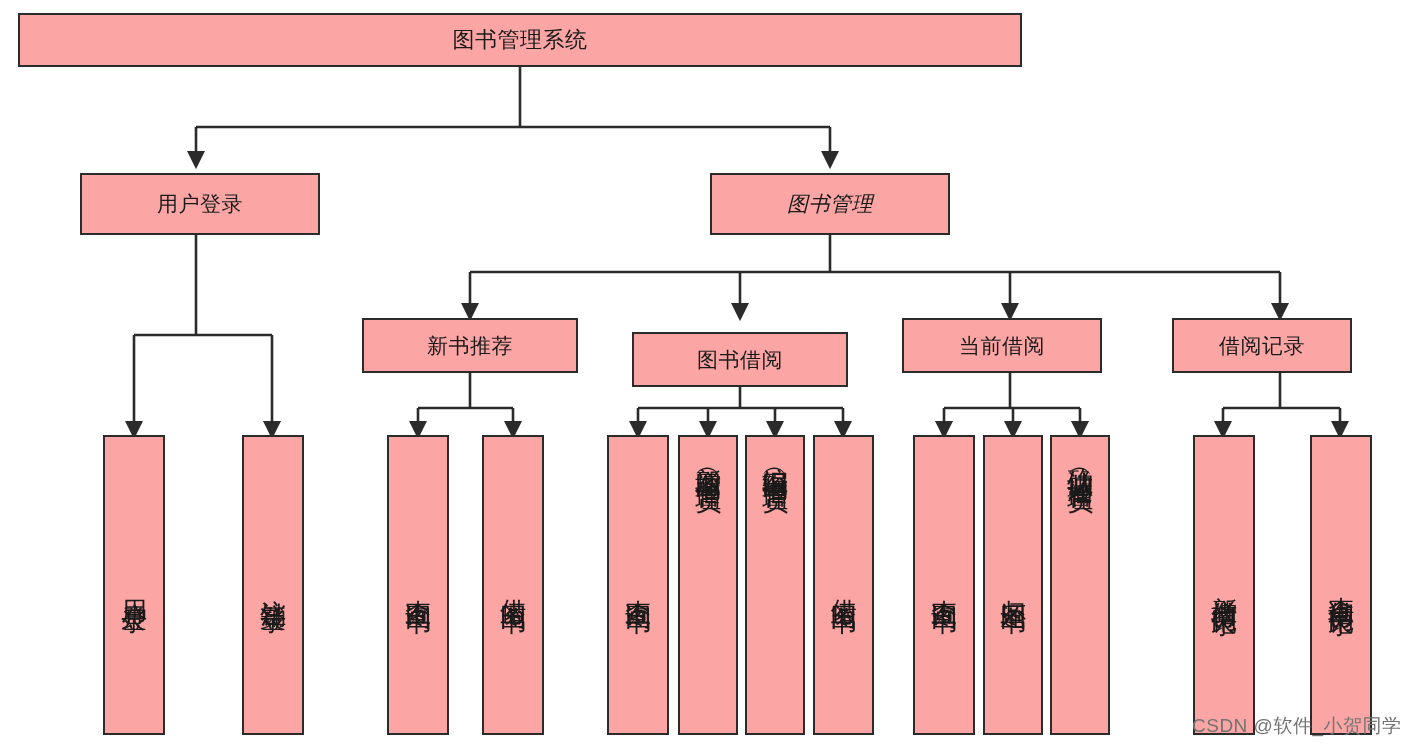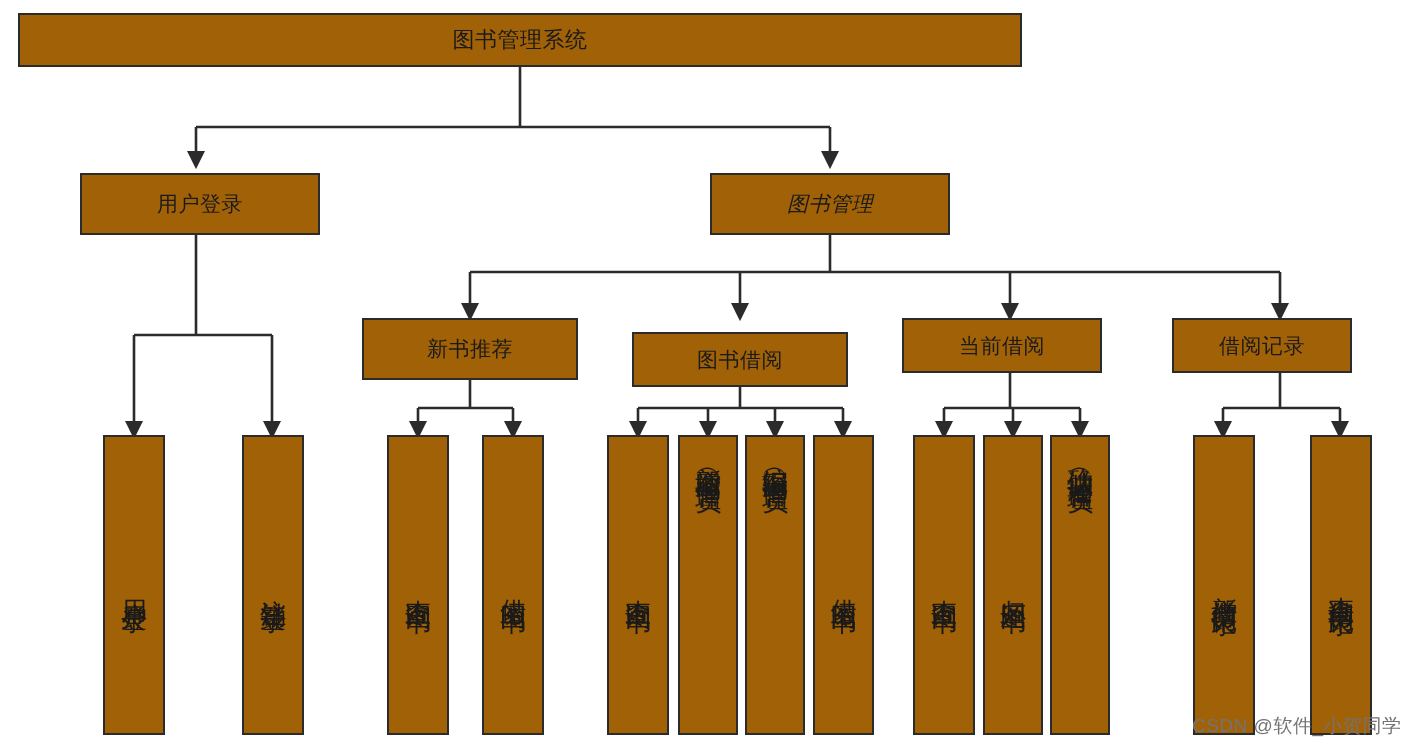--- a/index.html
+++ b/index.html
@@ -22,21 +22,21 @@
     position: absolute;
     left: 0;
     top: 0;
     width: 1405px;
     height: 747px;
     pointer-events: none;
   }
   .node {
     position: absolute;
     box-sizing: border-box;
-    background: #a16207;
+    background: #fca5a5;
     border: 2px solid #2b2b2b;
     display: flex;
     align-items: center;
     justify-content: center;
     color: #1a1a1a;
   }
   .node .label {
     display: block;
     text-align: center;
     line-height: 1.22;
@@ -137,21 +137,21 @@
   </div>
 
   <div class="node horiz" style="left:80px; top:173px; width:240px; height:62px;">
     <span class="label">用户登录</span>
   </div>
 
   <div class="node horiz" style="left:710px; top:173px; width:240px; height:62px;font-style:italic;">
     <span class="label">图书管理</span>
   </div>
 
-  <div class="node horiz" style="left:362px; top:318px; width:216px; height:62px;">
+  <div class="node horiz" style="left:362px; top:318px; width:216px; height:55px;">
     <span class="label">新书推荐</span>
   </div>
 
   <div class="node horiz" style="left:632px; top:332px; width:216px; height:55px;">
     <span class="label">图书借阅</span>
   </div>
 
   <div class="node horiz" style="left:902px; top:318px; width:200px; height:55px;">
     <span class="label">当前借阅</span>
   </div>

